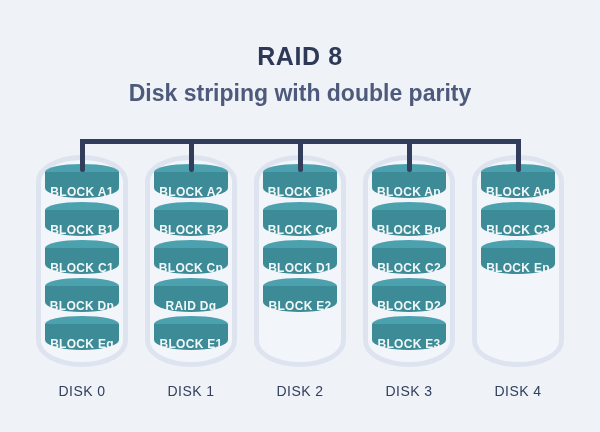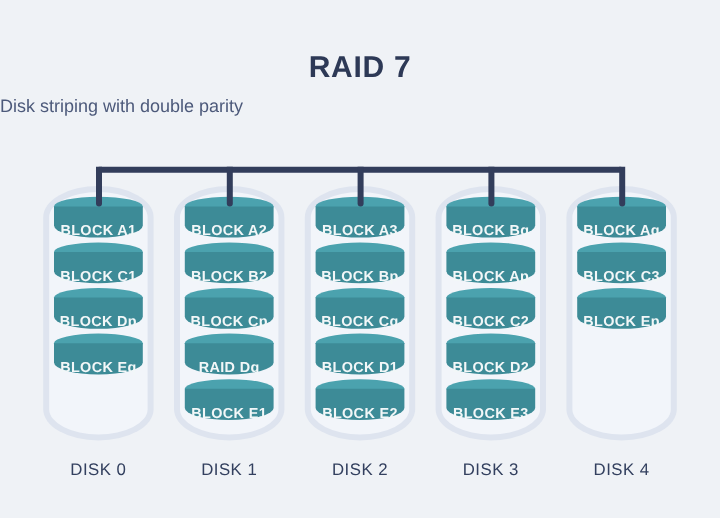--- a/index.html
+++ b/index.html
@@ -24,22 +24,23 @@
     font-size: 25px;
     font-weight: bold;
     letter-spacing: 0.6px;
     color: var(--title_text, #2d3956);
   }
   .subtitle {
     position: absolute;
     top: 80px;
     left: 0;
     width: 100%;
-    font-size: 15px;
-    font-weight: normal;
+    text-align: center;
+    font-size: 23px;
+    font-weight: bold;
     color: var(--subtitle_text, #4d5a7b);
   }
   
   .connector { position: absolute; top: 0; left: 0; width: 100%; height: 100%; z-index: 3; pointer-events: none; }
   .bus-h {
     position: absolute;
     top: 139px; left: 80px;
     width: 440px; height: 5px;
     background: var(--connector, #323d5b);
     border-radius: 3px 3px 0 0;
@@ -120,21 +121,21 @@
     font-weight: normal;
     letter-spacing: 0.4px;
     color: var(--disk_label_text, #33405f);
   }
 </style>
 </head>
 <body>
 
 <div class="stage">
 
-  <h1 class="title">RAID 7</h1>
+  <h1 class="title">RAID 8</h1>
   <div class="subtitle">Disk striping with double parity</div>
 
   <div class="connector">
     <div class="bus-h"></div>
     <div class="bus-v d0"></div>
     <div class="bus-v d1"></div>
     <div class="bus-v d2"></div>
     <div class="bus-v d3"></div>
     <div class="bus-v d4"></div>
   </div>
@@ -145,20 +146,25 @@
       <div class="casing">
         <div class="casing-inner">
           <div class="block">
             <div class="cap"></div>
             <div class="barrel"></div>
             <span class="block-label">BLOCK A1</span>
           </div>
           <div class="block">
             <div class="cap"></div>
             <div class="barrel"></div>
+            <span class="block-label">BLOCK B1</span>
+          </div>
+          <div class="block">
+            <div class="cap"></div>
+            <div class="barrel"></div>
             <span class="block-label">BLOCK C1</span>
           </div>
           <div class="block">
             <div class="cap"></div>
             <div class="barrel"></div>
             <span class="block-label">BLOCK Dp</span>
           </div>
           <div class="block">
             <div class="cap"></div>
             <div class="barrel"></div>
@@ -201,25 +207,20 @@
       </div>
       <div class="disk-label">DISK 1</div>
     </div>
 
     <div class="disk">
       <div class="casing">
         <div class="casing-inner">
           <div class="block">
             <div class="cap"></div>
             <div class="barrel"></div>
-            <span class="block-label">BLOCK A3</span>
-          </div>
-          <div class="block">
-            <div class="cap"></div>
-            <div class="barrel"></div>
             <span class="block-label">BLOCK Bp</span>
           </div>
           <div class="block">
             <div class="cap"></div>
             <div class="barrel"></div>
             <span class="block-label">BLOCK Cq</span>
           </div>
           <div class="block">
             <div class="cap"></div>
             <div class="barrel"></div>
@@ -234,26 +235,26 @@
       </div>
       <div class="disk-label">DISK 2</div>
     </div>
 
     <div class="disk">
       <div class="casing">
         <div class="casing-inner">
           <div class="block">
             <div class="cap"></div>
             <div class="barrel"></div>
+            <span class="block-label">BLOCK Ap</span>
+          </div>
+          <div class="block">
+            <div class="cap"></div>
+            <div class="barrel"></div>
             <span class="block-label">BLOCK Bq</span>
-          </div>
-          <div class="block">
-            <div class="cap"></div>
-            <div class="barrel"></div>
-            <span class="block-label">BLOCK Ap</span>
           </div>
           <div class="block">
             <div class="cap"></div>
             <div class="barrel"></div>
             <span class="block-label">BLOCK C2</span>
           </div>
           <div class="block">
             <div class="cap"></div>
             <div class="barrel"></div>
             <span class="block-label">BLOCK D2</span>

